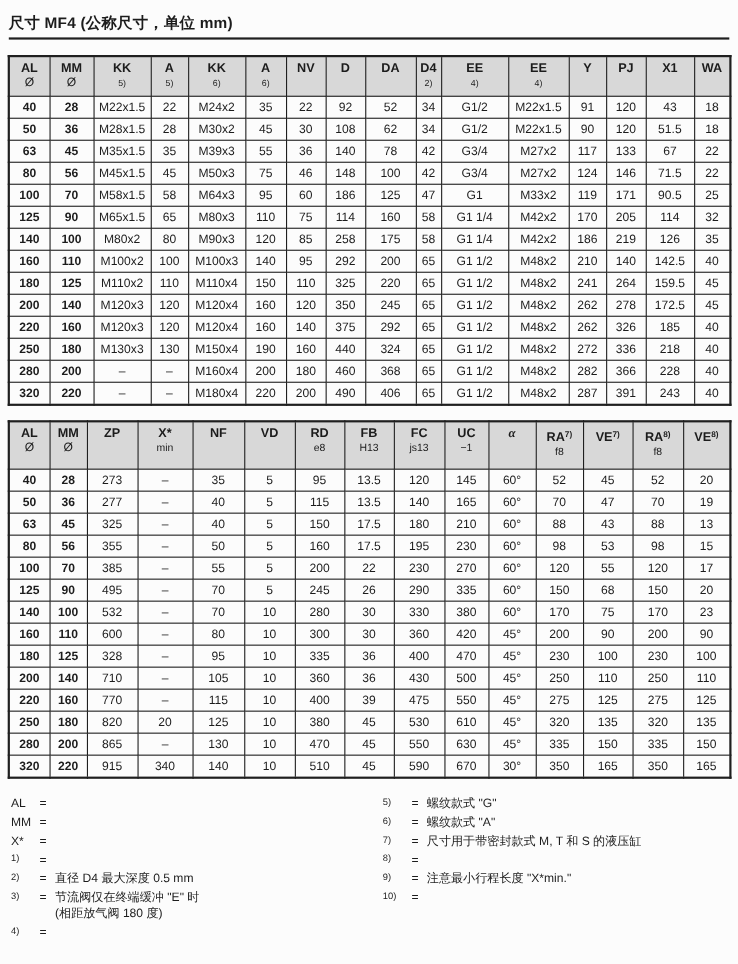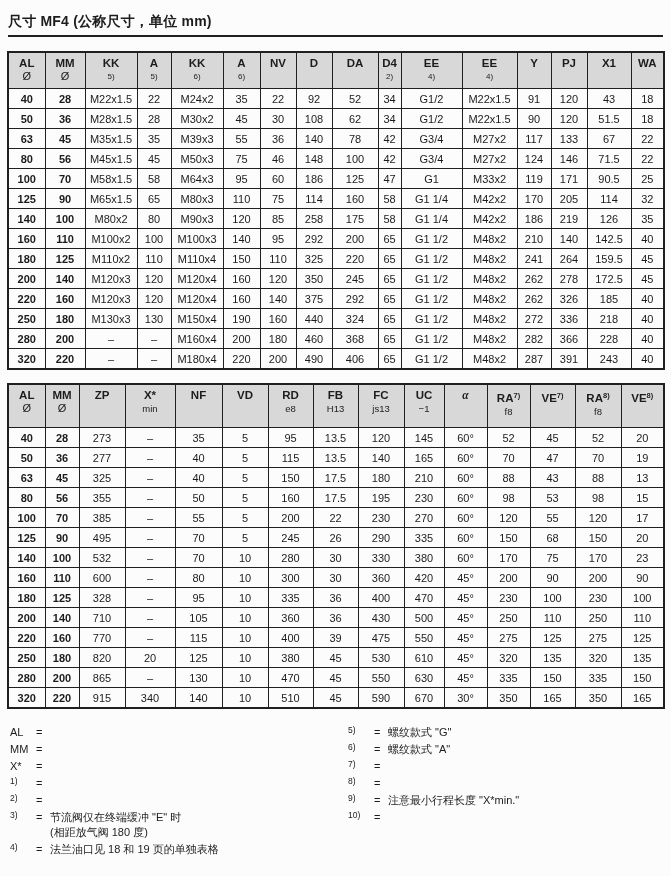--- a/index.html
+++ b/index.html
@@ -731,46 +731,47 @@
           <span class="legend-term">X*</span>
           <span class="legend-eq">=</span>
         </div>
         <div class="legend-item">
           <span class="legend-term fn">1)</span>
           <span class="legend-eq">=</span>
         </div>
         <div class="legend-item">
           <span class="legend-term fn">2)</span>
           <span class="legend-eq">=</span>
+          <span class="legend-text">直径 D4 最大深度 0.5 mm</span>
         </div>
         <div class="legend-item">
           <span class="legend-term fn">3)</span>
           <span class="legend-eq">=</span>
           <span class="legend-text">节流阀仅在终端缓冲 "E" 时<br>(相距放气阀  180 度)</span>
         </div>
         <div class="legend-item">
           <span class="legend-term fn">4)</span>
           <span class="legend-eq">=</span>
-          <span class="legend-text">法兰油口见 18 和 19 页的单独表格</span>
         </div>
       </div>
     <div class="legend-col right">
         <div class="legend-item">
           <span class="legend-term fn">5)</span>
           <span class="legend-eq">=</span>
           <span class="legend-text">螺纹款式 "G"</span>
         </div>
         <div class="legend-item">
           <span class="legend-term fn">6)</span>
           <span class="legend-eq">=</span>
           <span class="legend-text">螺纹款式 "A"</span>
         </div>
         <div class="legend-item">
           <span class="legend-term fn">7)</span>
           <span class="legend-eq">=</span>
+          <span class="legend-text">尺寸用于带密封款式 M, T 和 S 的液压缸</span>
         </div>
         <div class="legend-item">
           <span class="legend-term fn">8)</span>
           <span class="legend-eq">=</span>
         </div>
         <div class="legend-item">
           <span class="legend-term fn">9)</span>
           <span class="legend-eq">=</span>
           <span class="legend-text">注意最小行程长度 "X*min."</span>
         </div>

